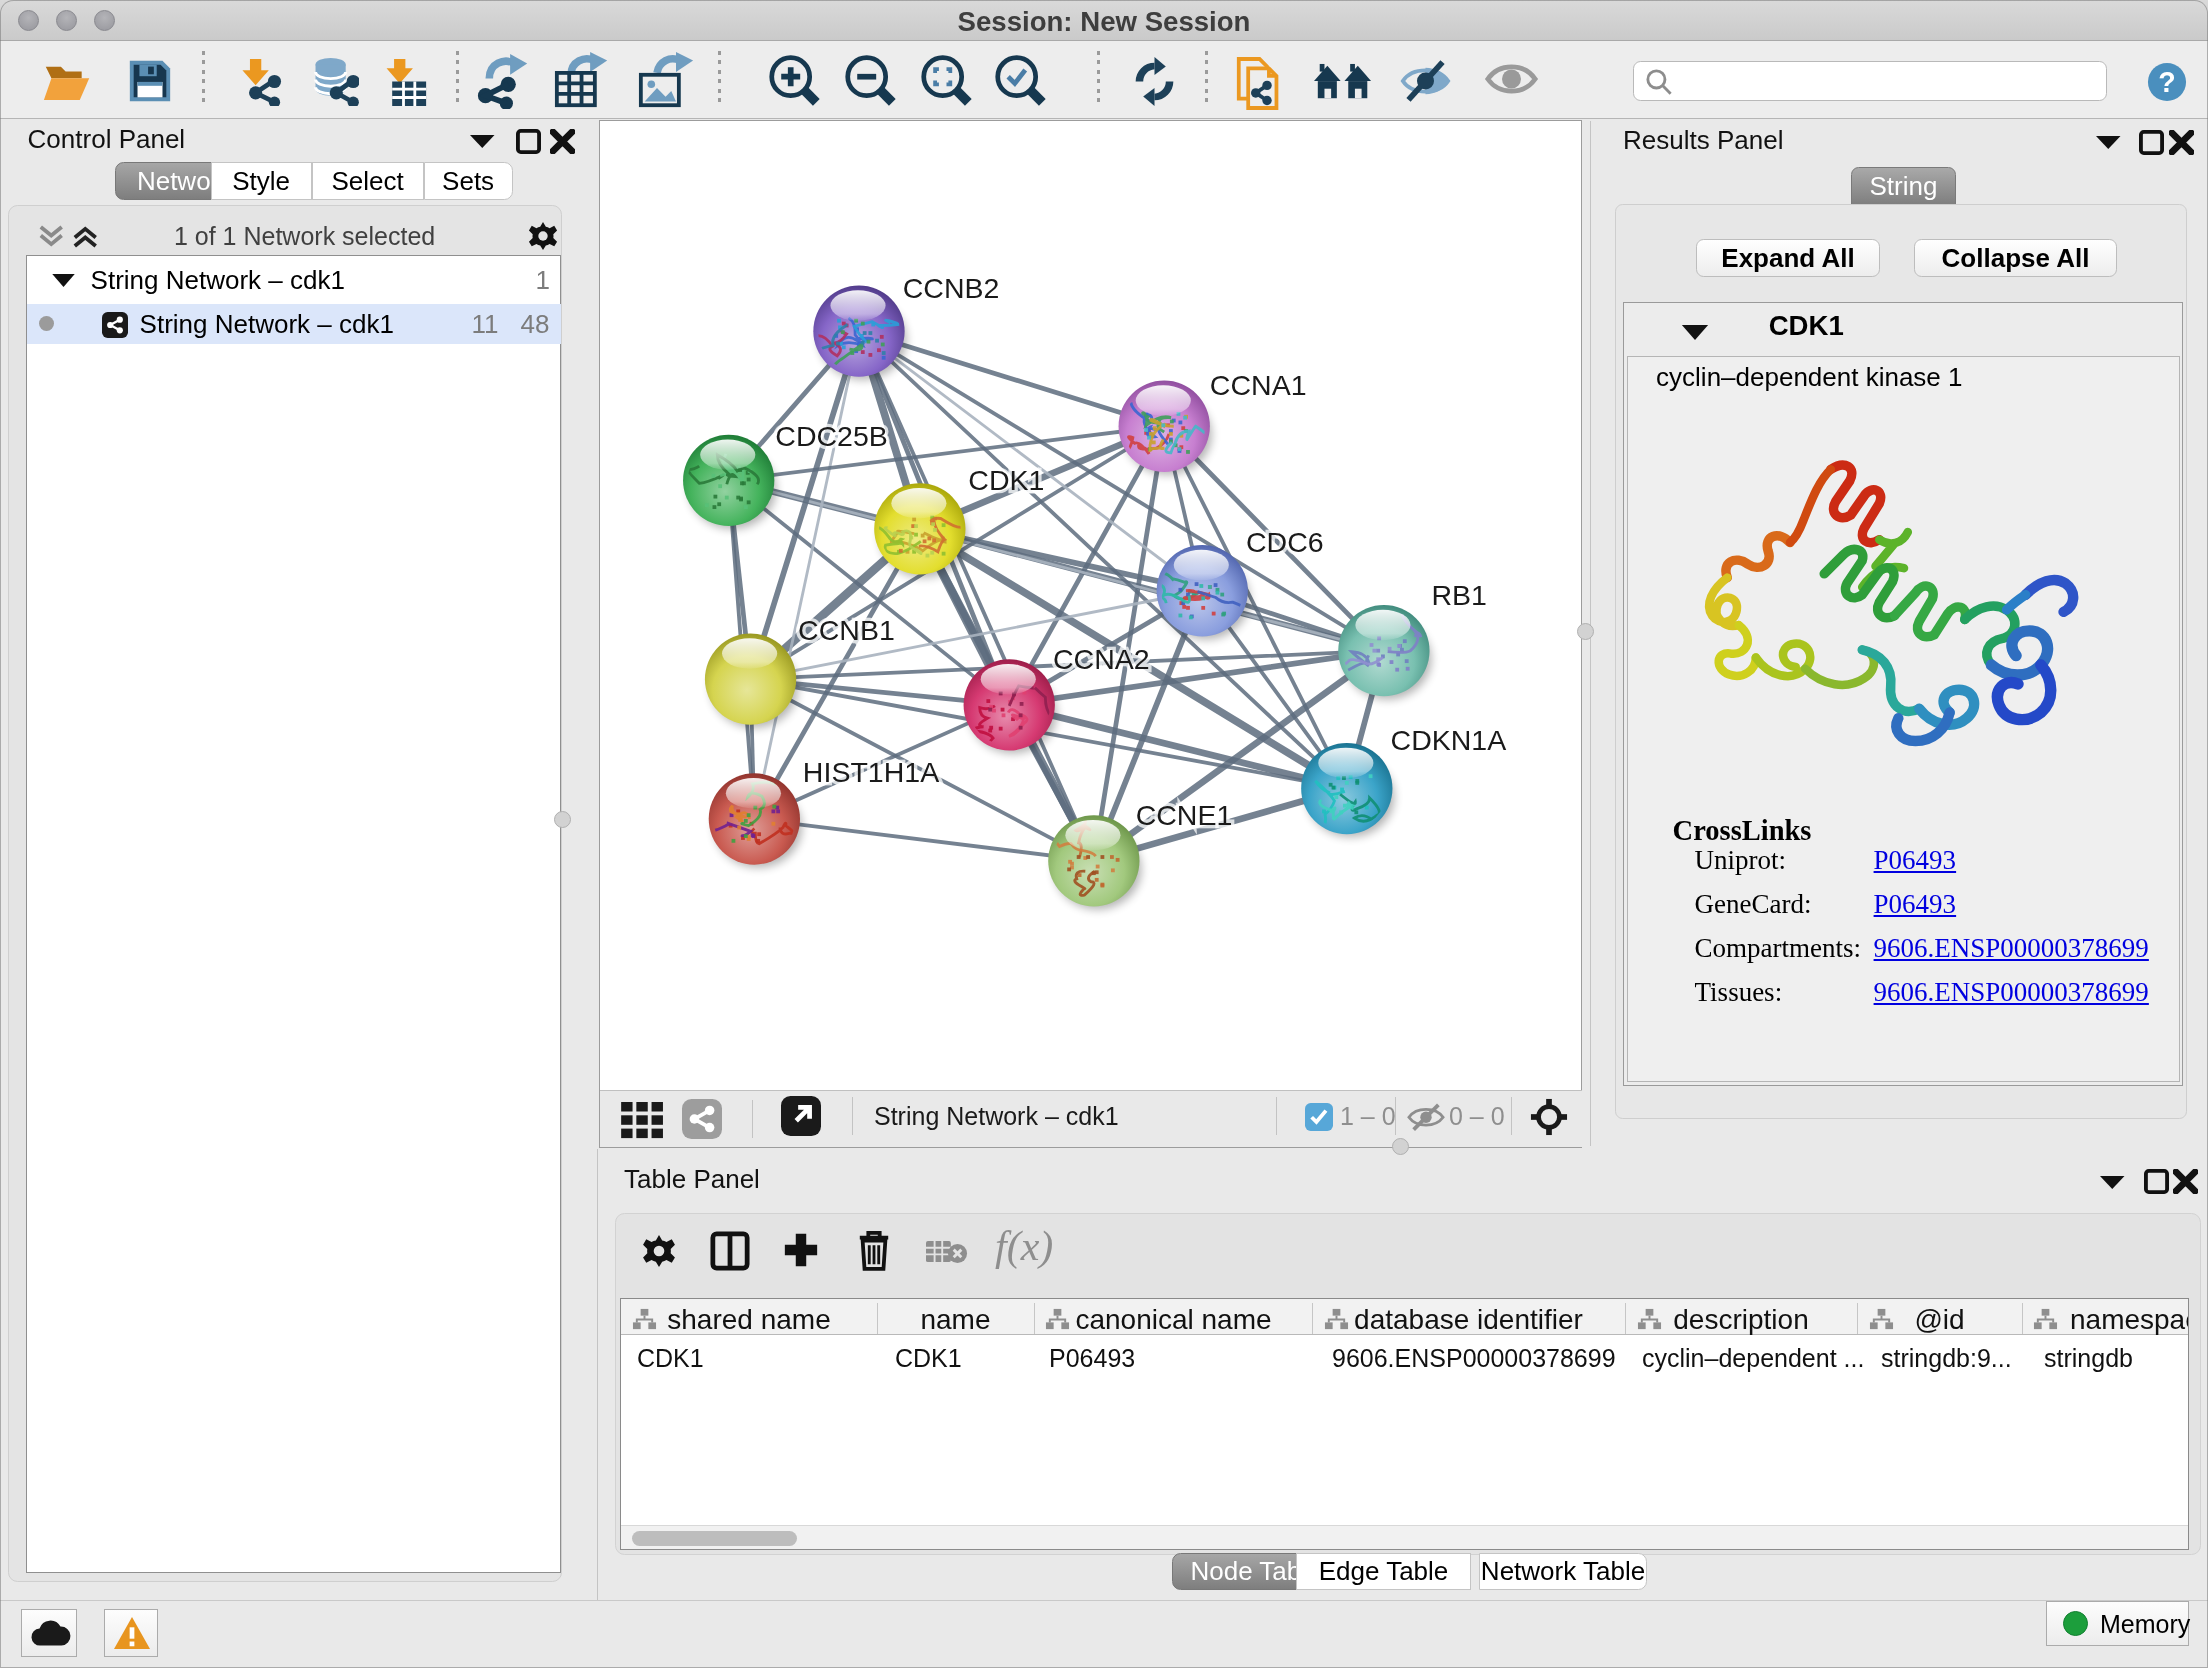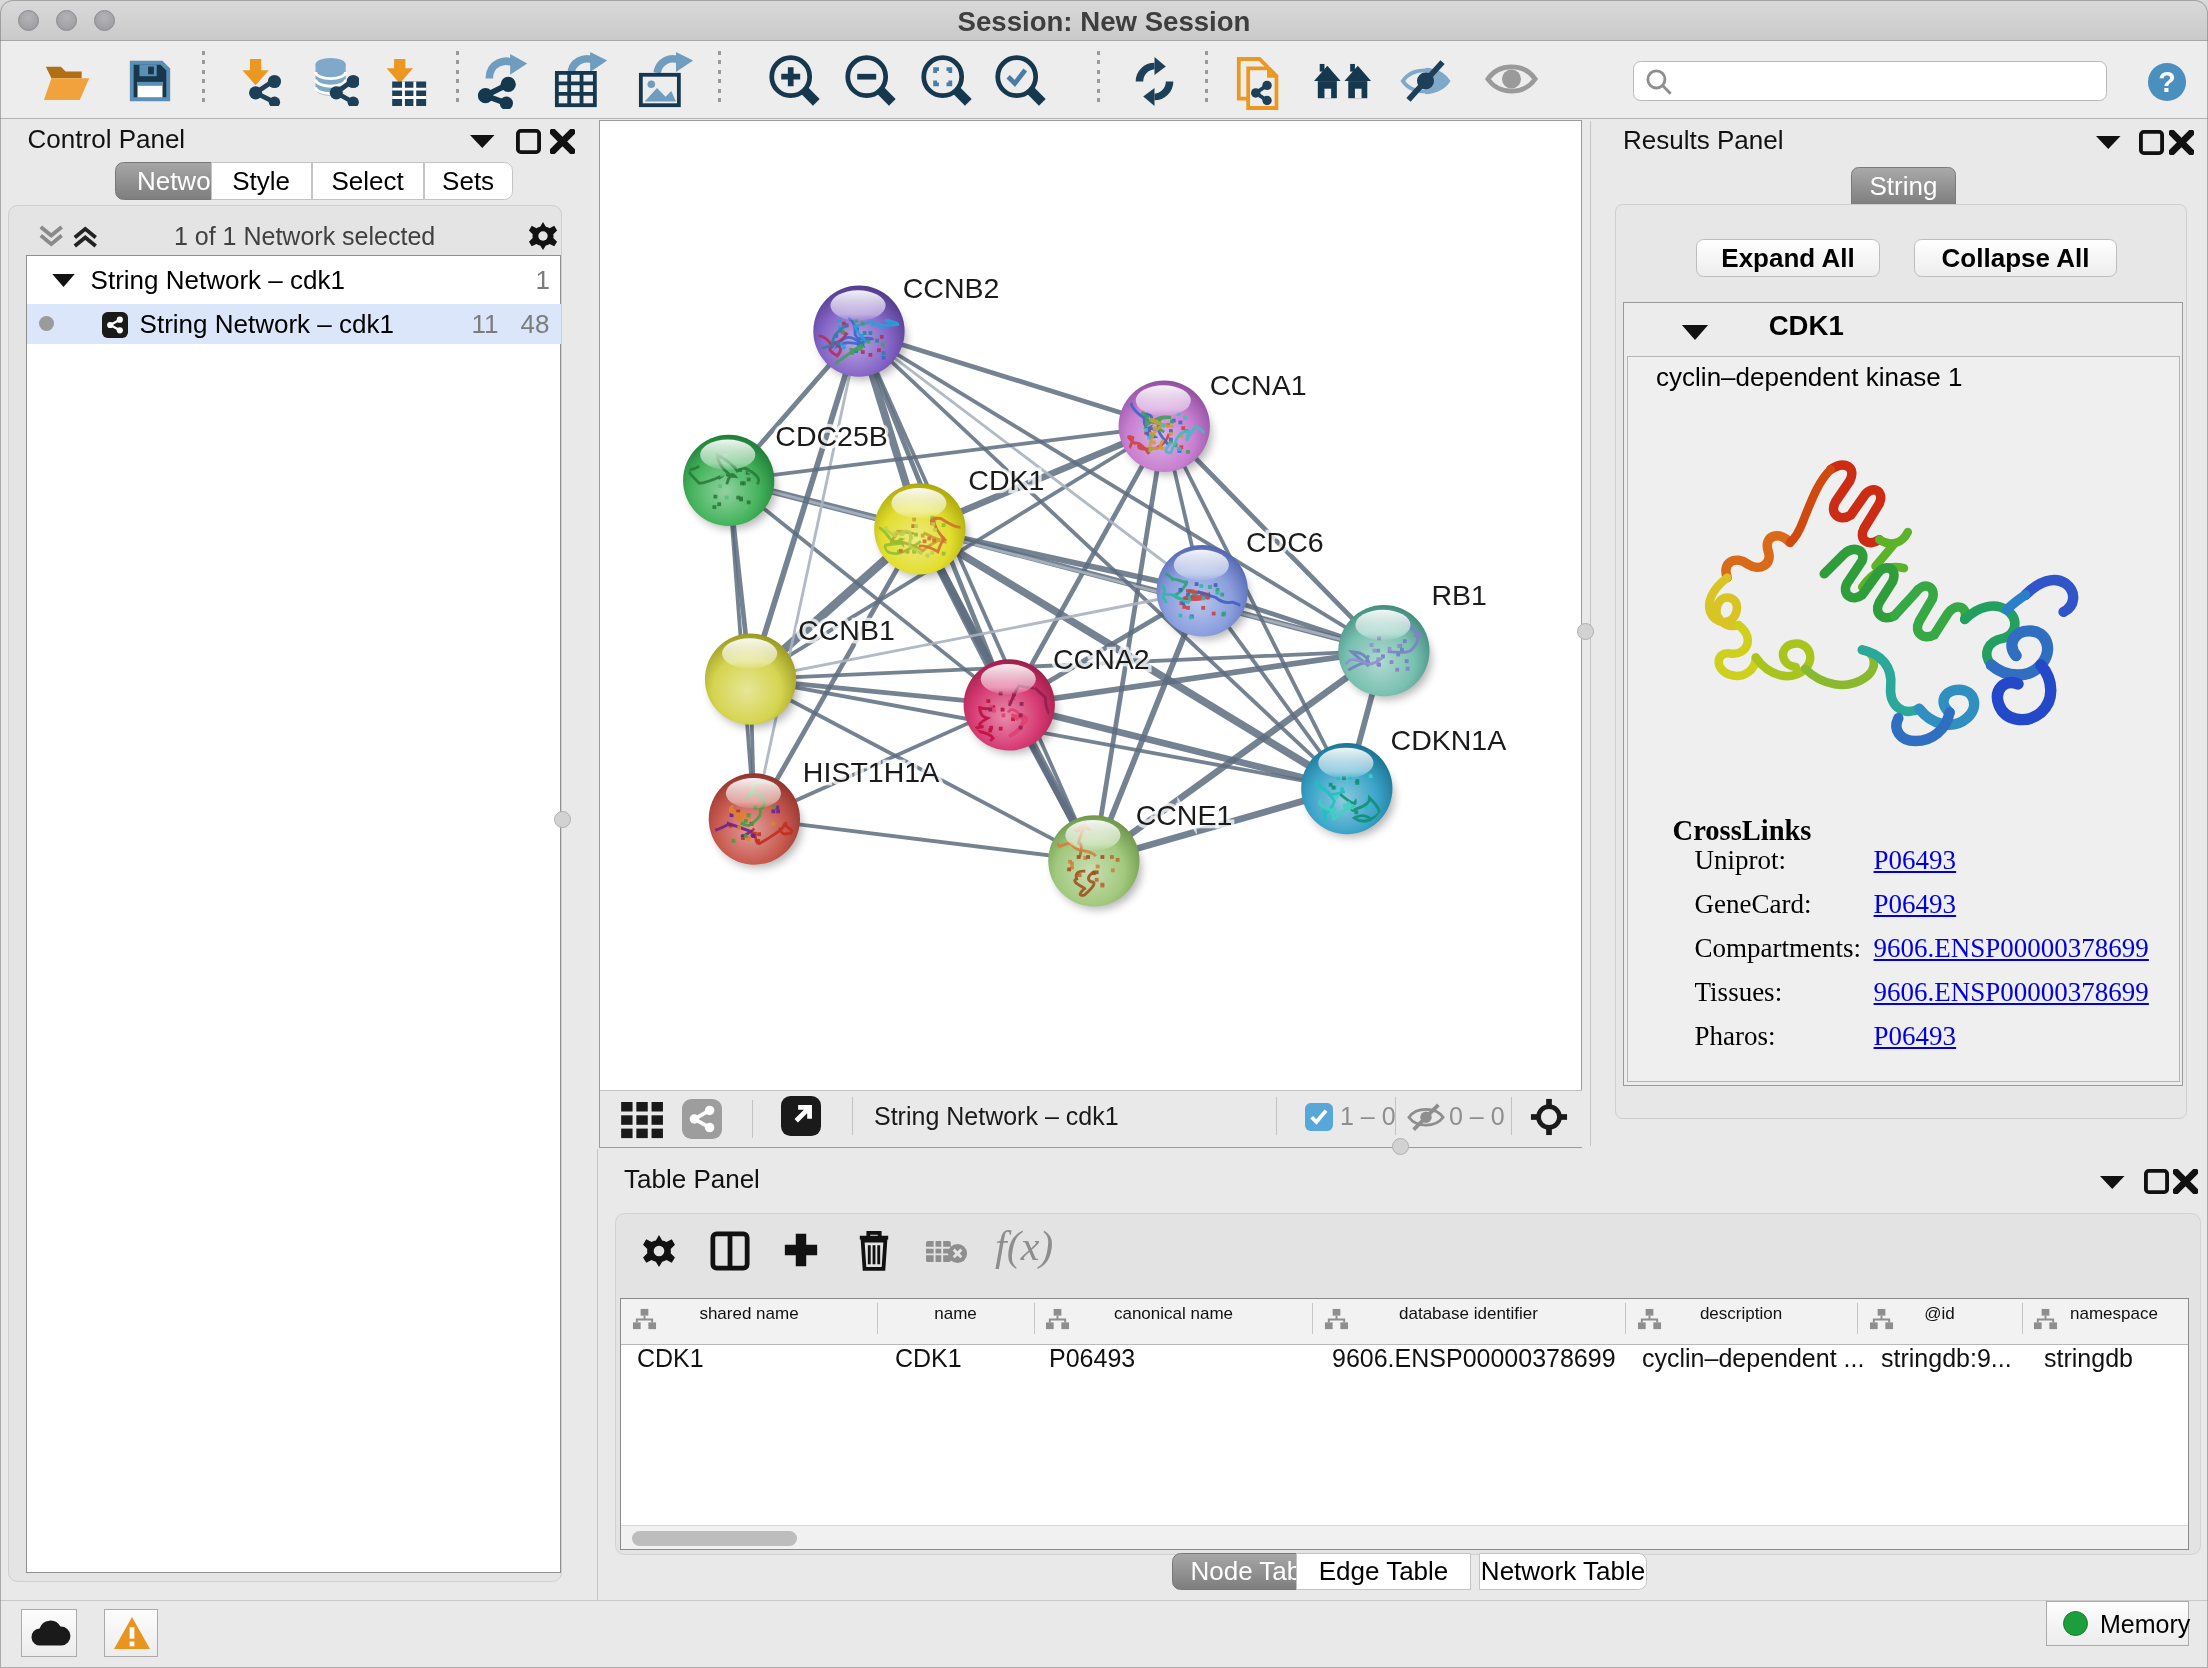--- a/index.html
+++ b/index.html
@@ -854,21 +854,20 @@
             <path d="M368 150 C382 136 398 130 410 138 C422 147 420 162 408 168" stroke="#2f55c8" stroke-width="11"></path>
             <path d="M348 166 C356 158 362 154 368 150" stroke="#2a7fc8" stroke-width="10"></path>
           </g>
         </svg>
         <span class="abs" style="left:45px;top:458px;font-size:28.5px;font-weight:bold;font-family:'Liberation Serif',serif;">CrossLinks</span>
         <div style="position:absolute;left:67px;top:488px;font-size:27px;font-family:'Liberation Serif',serif;">
           <div style="height:44px;"><span style="display:inline-block;width:179px;">Uniprot:</span><a class="lnk">P06493</a></div>
           <div style="height:44px;"><span style="display:inline-block;width:179px;">GeneCard:</span><a class="lnk">P06493</a></div>
           <div style="height:44px;"><span style="display:inline-block;width:179px;">Compartments:</span><a class="lnk">9606.ENSP00000378699</a></div>
           <div style="height:44px;"><span style="display:inline-block;width:179px;">Tissues:</span><a class="lnk">9606.ENSP00000378699</a></div>
-          <div style="height:44px;"><span style="display:inline-block;width:179px;">Pharos:</span><a class="lnk">P06493</a></div>
         </div>
       </div>
     </div>
   </div>
 </div>
 <div id="tablepanel">
   <div class="panelhead" style="position:absolute;left:26px;top:15px;">Table Panel</div>
   <svg class="abs" style="left:1500px;top:25px;" width="28.5" height="17" viewBox="0 0 30 18">
       <path d="M2 2 L28 2 L15 16 Z" fill="#111"></path>
     </svg>
@@ -901,21 +900,21 @@
         </g>
         <g stroke="#e3e3e3" stroke-width="2">
           <path d="M0 9 L26 9 M0 16 L26 16 M9 2 L9 24 M17 2 L17 24"></path>
         </g>
         <circle cx="33" cy="15" r="10" fill="#8e8e8e"></circle>
         <path d="M29 11 L37 19 M37 11 L29 19" stroke="#e3e3e3" stroke-width="3"></path>
       </svg>
     <span class="abs" style="left:379px;top:7.6px;font-size:42px;color:#8e8e8e;font-family:'Liberation Serif',serif;font-style:italic;">f(x)</span>
   </div>
   <div class="abs" style="left:22px;top:149px;width:1569px;height:252px;background:#ffffff;border:1px solid #8a8a8a;overflow:hidden;">
-    <div class="abs" style="left:0;top:0;width:1569px;height:46px;background:#f2f2f2;border-bottom:1px solid #b9b9b9;font-size:17px;color:#111;">
+    <div class="abs" style="left:0;top:0;width:1569px;height:36px;background:#f2f2f2;border-bottom:1px solid #b9b9b9;font-size:28px;color:#111;">
       <div class="abs" style="left:256px;top:3.8px;width:1px;height:31px;background:#c6c6c6;"></div>
       <div class="abs" style="left:413px;top:3.8px;width:1px;height:31px;background:#c6c6c6;"></div>
       <div class="abs" style="left:691px;top:3.8px;width:1px;height:31px;background:#c6c6c6;"></div>
       <div class="abs" style="left:1004px;top:3.8px;width:1px;height:31px;background:#c6c6c6;"></div>
       <div class="abs" style="left:1236px;top:3.8px;width:1px;height:31px;background:#c6c6c6;"></div>
       <div class="abs" style="left:1401px;top:3.8px;width:1px;height:31px;background:#c6c6c6;"></div>
       <svg class="abs th-icon" style="left:11.4px;top:7.6px;" width="25" height="25" viewBox="0 0 26 26">
           <g fill="#8e8e8e">
             <rect x="9" y="2" width="8" height="7"></rect>
             <rect x="1" y="16" width="8" height="7"></rect>

